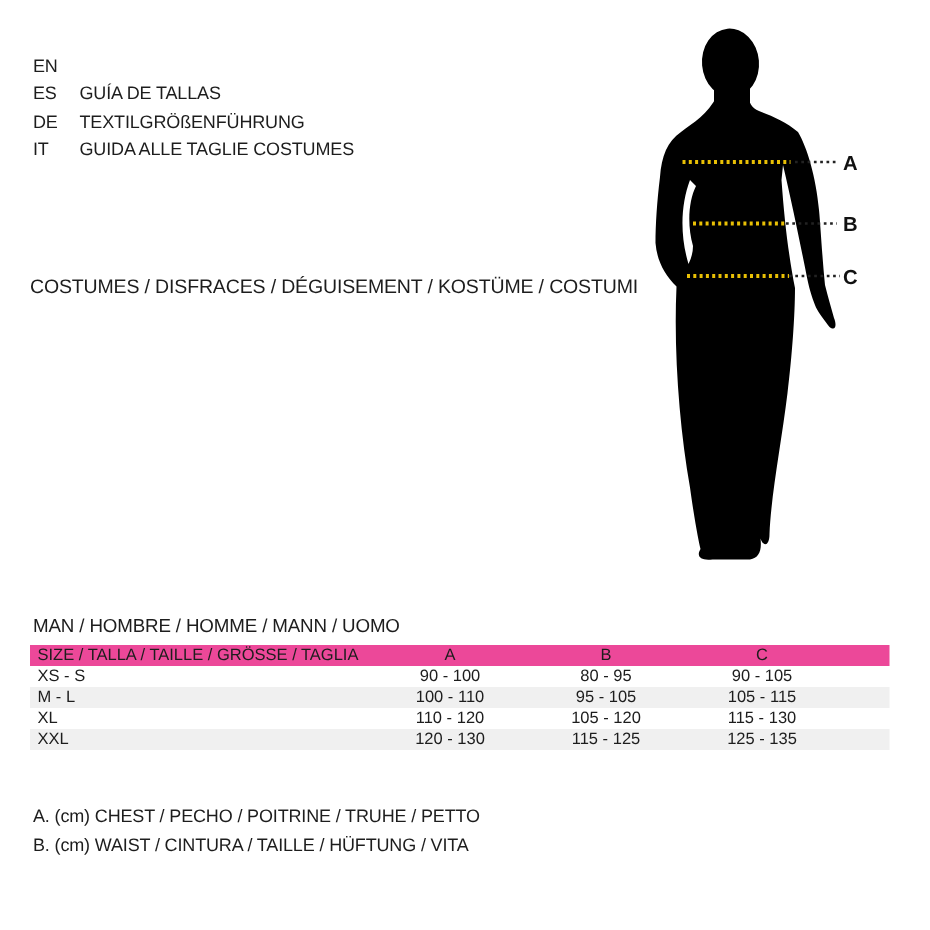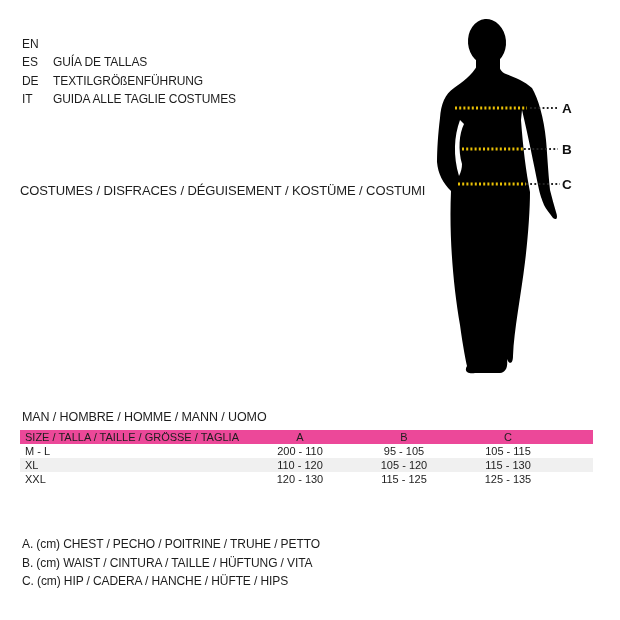--- a/index.html
+++ b/index.html
@@ -135,22 +135,29 @@
     <tr>
       <th>SIZE / TALLA / TAILLE / GRÖSSE / TAGLIA</th>
       <th>A</th>
       <th>B</th>
       <th>C</th>
       <th></th>
     </tr>
   </thead>
   <tbody>
     <tr>
+      <td>XS - S</td>
+      <td>90 - 100</td>
+      <td>80 - 95</td>
+      <td>90 - 105</td>
+      <td></td>
+    </tr>
+    <tr>
       <td>M - L</td>
-      <td>200 - 110</td>
+      <td>100 - 110</td>
       <td>95 - 105</td>
       <td>105 - 115</td>
       <td></td>
     </tr>
     <tr>
       <td>XL</td>
       <td>110 - 120</td>
       <td>105 - 120</td>
       <td>115 - 130</td>
       <td></td>
@@ -161,14 +168,13 @@
       <td>115 - 125</td>
       <td>125 - 135</td>
       <td></td>
     </tr>
   </tbody>
 </table>
 
 <div class="legend-block">
   <div>A. (cm) CHEST / PECHO / POITRINE / TRUHE / PETTO</div>
   <div>B. (cm) WAIST / CINTURA / TAILLE / HÜFTUNG / VITA</div>
-  <div>C. (cm) HIP / CADERA / HANCHE / HÜFTE / HIPS</div>
 </div>
 
 </body></html>

